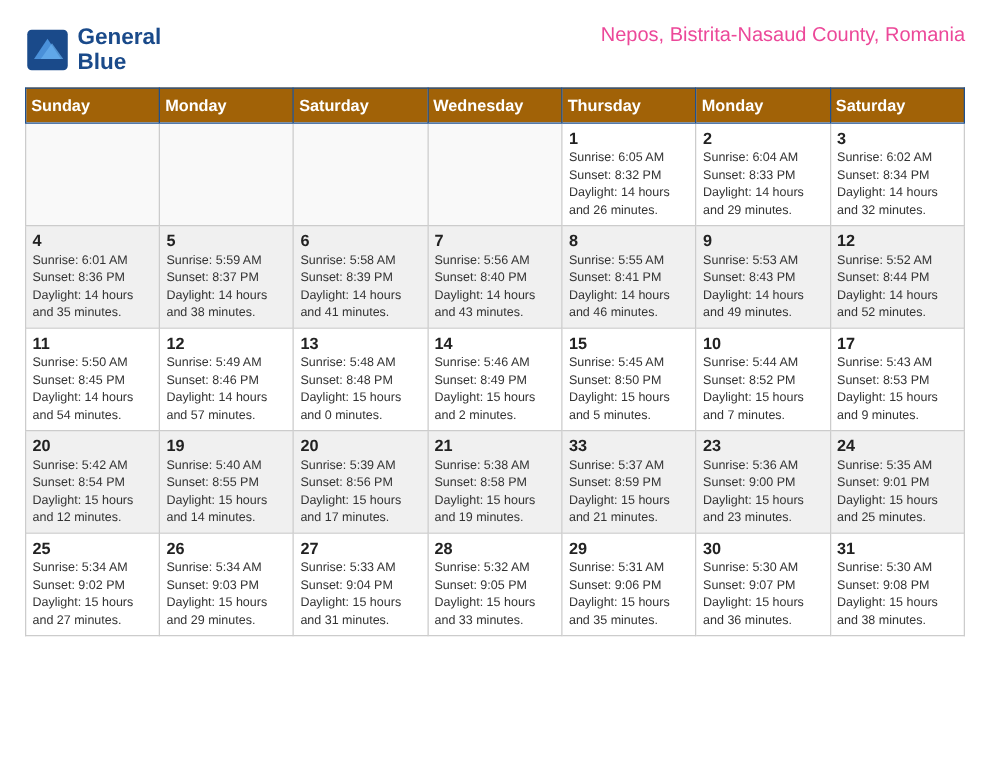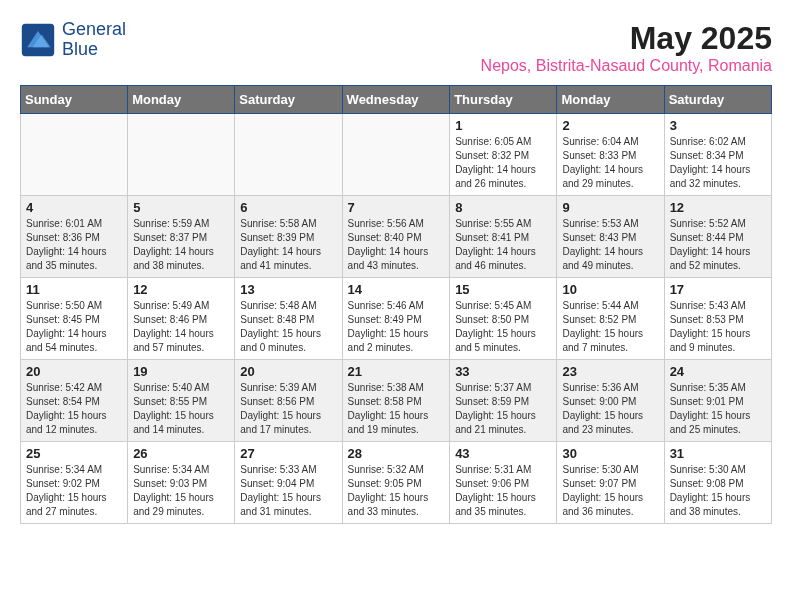--- a/index.html
+++ b/index.html
@@ -16,21 +16,21 @@
       align-items: flex-start;
       margin-bottom: 10px;
     }
     .logo {
       display: flex;
       align-items: center;
       gap: 6px;
     }
     .logo-text {
       font-size: 18px;
-      font-weight: normal;
+      font-weight: bold;
       color: #1a4a8a;
       line-height: 1.1;
     }
     .logo-icon {
       width: 36px;
       height: 36px;
     }
     .title-area {
       text-align: right;
     }
@@ -42,21 +42,21 @@
     .location {
       font-size: 16px;
       color: #ec4899;
     }
     .calendar {
       width: 100%;
       border-collapse: collapse;
       border: 1px solid #ccc;
     }
     .calendar th {
-      background: #737373;
+      background: #a16207;
       color: #fff;
       font-size: 13px;
       font-weight: bold;
       padding: 6px 4px;
       text-align: left;
       border: 1px solid #1e5090;
     }
     .calendar td {
       border: 1px solid #ccc;
       vertical-align: top;
@@ -94,21 +94,20 @@
       <rect x="2" y="2" width="36" height="36" rx="4" fill="#1a4a8a"></rect>
       <polygon points="8,28 20,10 32,28" fill="#4a90d9"></polygon>
       <polygon points="14,28 24,14 34,28" fill="#6ab0f0" opacity="0.7"></polygon>
     </svg>
     <div class="logo-text">
       <div>General</div>
       <div>Blue</div>
     </div>
   </div>
   <div class="title-area">
-    <div class="month-year">May 2025</div>
     <div class="location">Nepos, Bistrita-Nasaud County, Romania</div>
   </div>
 </div>
 
 <table class="calendar">
   <thead>
     <tr>
     <th>Sunday</th>
         <th>Monday</th>
         <th>Saturday</th>
@@ -238,21 +237,21 @@
         </td>
         <td>
           <div class="day-num">27</div>
           <div class="day-info">Sunrise: 5:33 AM<br>Sunset: 9:04 PM<br>Daylight: 15 hours<br>and 31 minutes.</div>
         </td>
         <td>
           <div class="day-num">28</div>
           <div class="day-info">Sunrise: 5:32 AM<br>Sunset: 9:05 PM<br>Daylight: 15 hours<br>and 33 minutes.</div>
         </td>
         <td>
-          <div class="day-num">43</div>
+          <div class="day-num">29</div>
           <div class="day-info">Sunrise: 5:31 AM<br>Sunset: 9:06 PM<br>Daylight: 15 hours<br>and 35 minutes.</div>
         </td>
         <td>
           <div class="day-num">30</div>
           <div class="day-info">Sunrise: 5:30 AM<br>Sunset: 9:07 PM<br>Daylight: 15 hours<br>and 36 minutes.</div>
         </td>
         <td>
           <div class="day-num">31</div>
           <div class="day-info">Sunrise: 5:30 AM<br>Sunset: 9:08 PM<br>Daylight: 15 hours<br>and 38 minutes.</div>
         </td>

